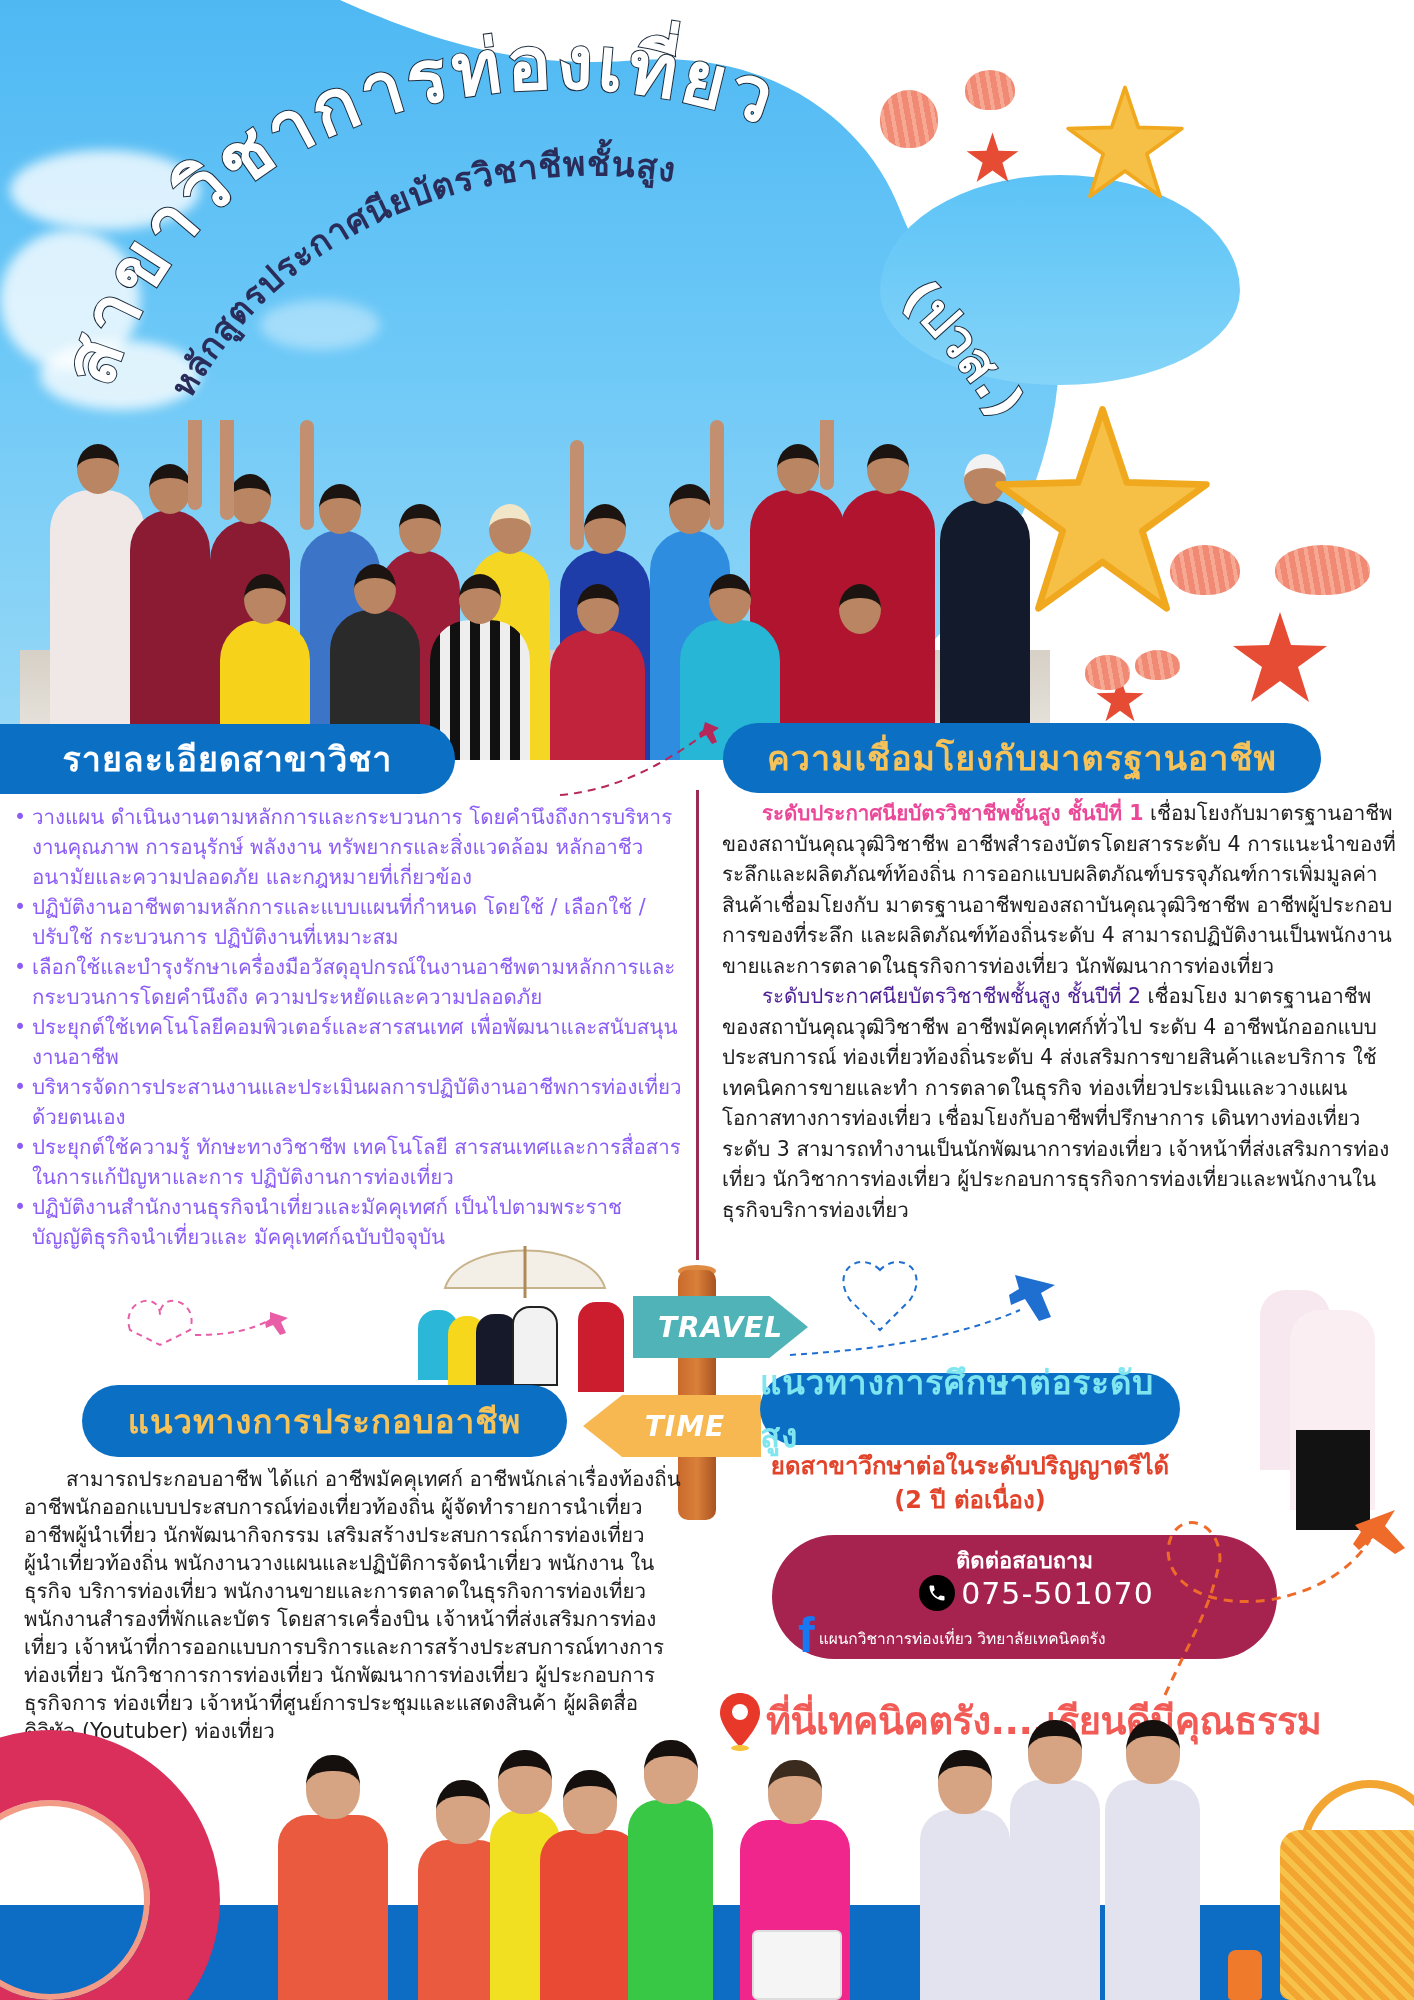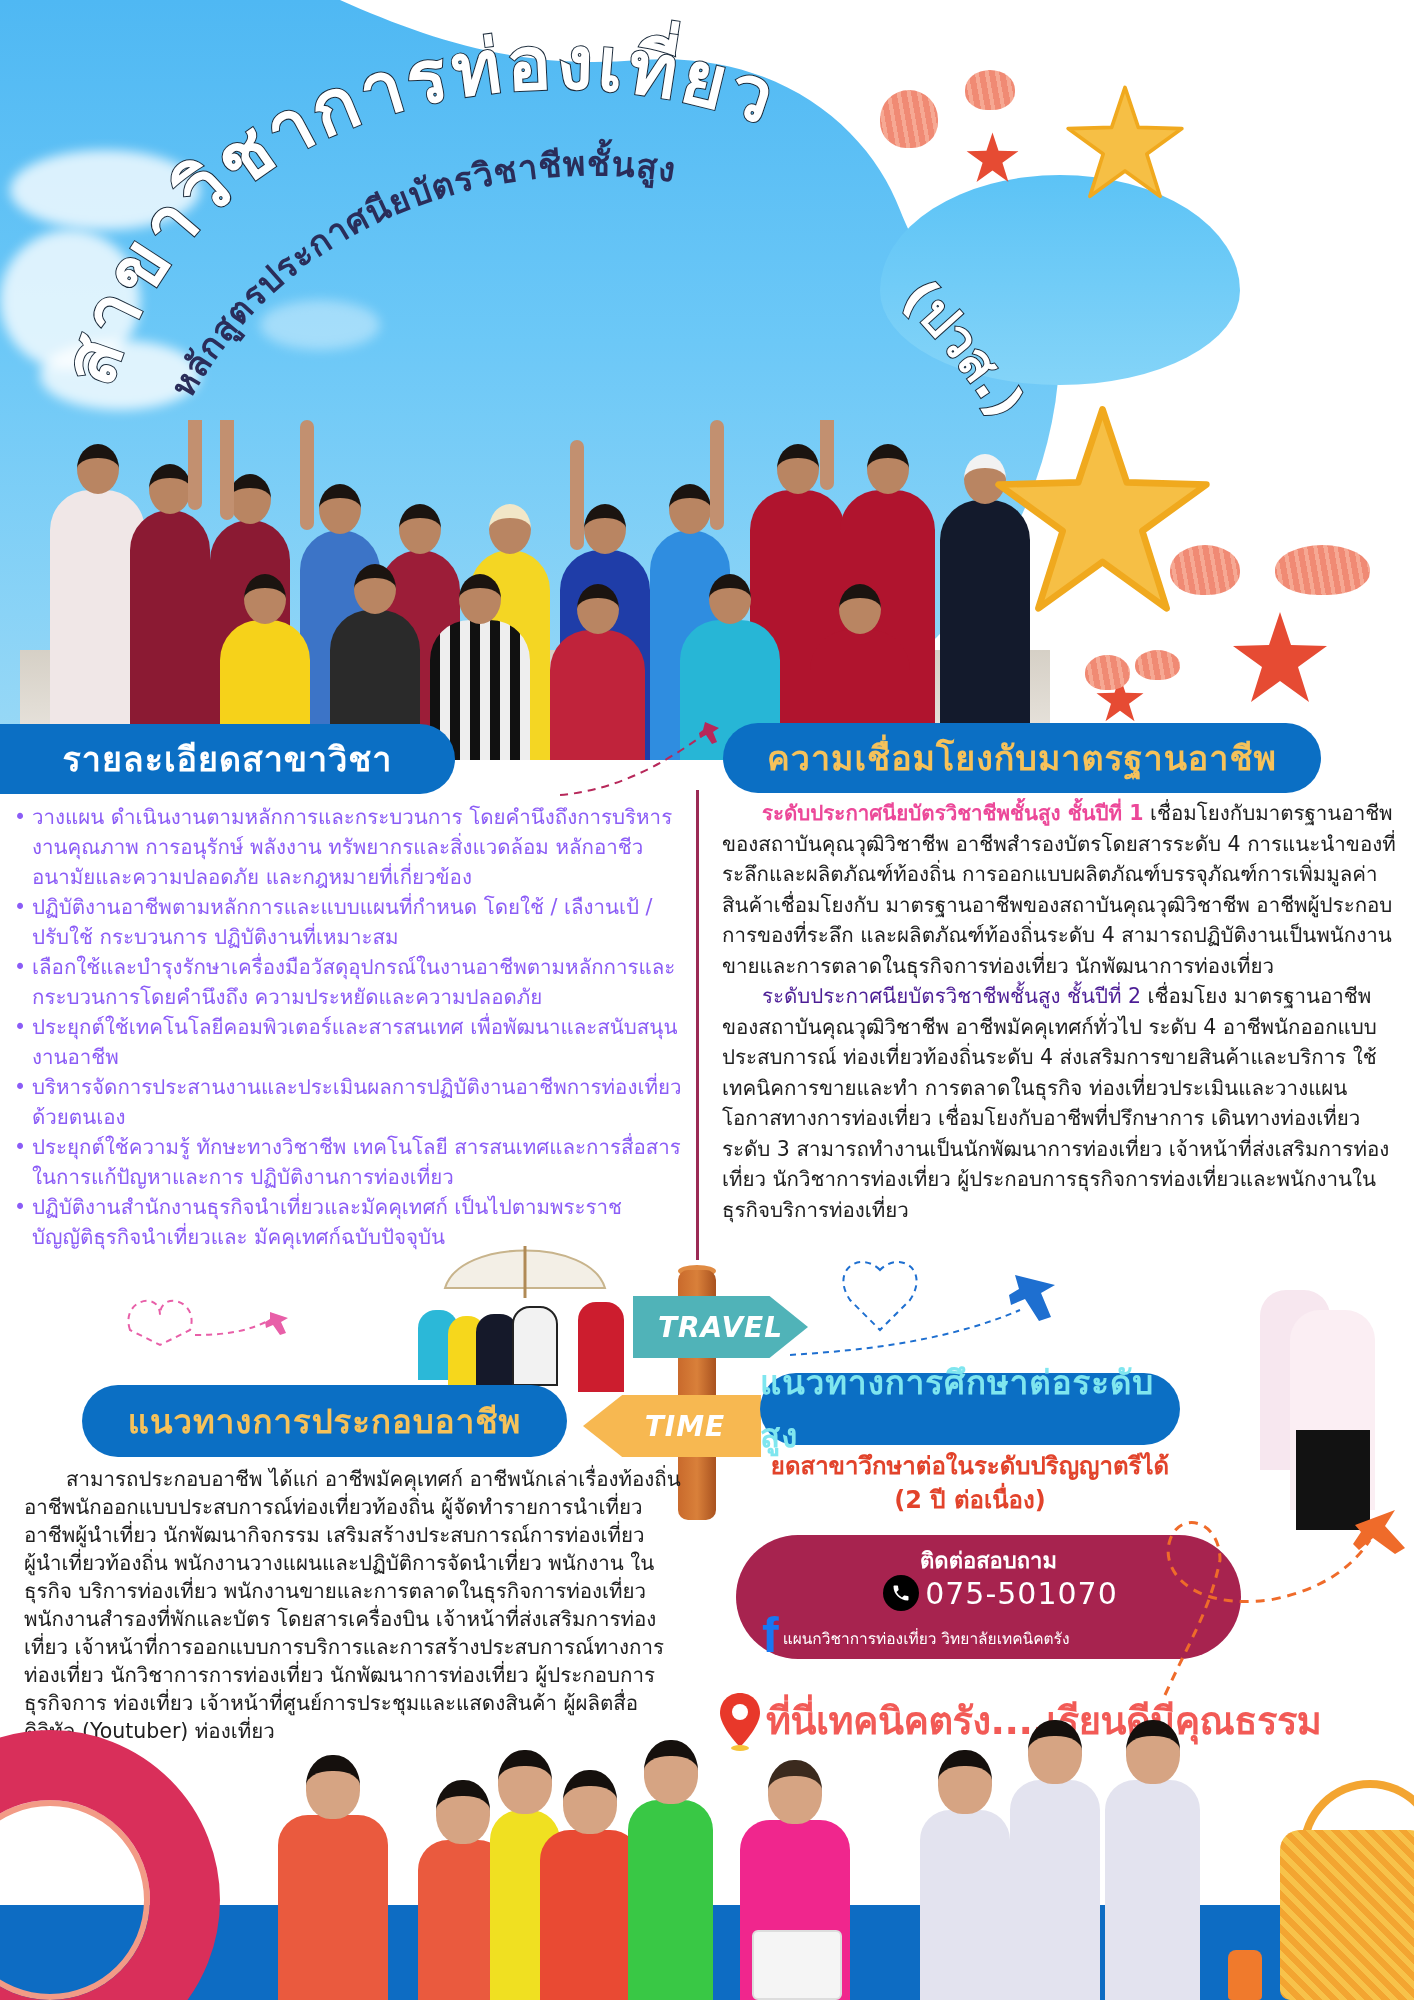--- a/index.html
+++ b/index.html
@@ -62,21 +62,21 @@
 
   .standards-body { position: absolute; left: 722px; top: 798px; width: 678px; font-size: 20.5px; line-height: 30.5px; color: #202020; }
   .standards-body p { text-indent: 40px; }
   .lvl1 { color: #ec4899; font-weight: bold; }
   .lvl2 { color: #4c1d95; font-weight: normal; }
 
   .career-body { position: absolute; left: 24px; top: 1465px; width: 660px; font-size: 20.5px; line-height: 28px; color: #202020; text-indent: 42px; }
 
   .study-text { position: absolute; left: 760px; top: 1449px; width: 420px; text-align: center; font-size: 24px; line-height: 34px; color: #e2432b; font-weight: bold; }
 
-  .contact { position: absolute; left: 736px; top: 1535px; width: 505px; height: 124px; background: #a7234f; border-radius: 62px; color: #ffffff; text-align: center; }
+  .contact { position: absolute; left: 772px; top: 1535px; width: 505px; height: 124px; background: #a7234f; border-radius: 62px; color: #ffffff; text-align: center; }
   .contact .c-title { position: absolute; left: 0; right: 0; top: 8px; font-size: 22px; font-weight: bold; }
   .contact .c-phone-row { position: absolute; left: 0; right: 0; top: 40px; display: flex; justify-content: center; align-items: center; gap: 6px; padding-left: 24px; }
   .contact .phone-icon { width: 36px; height: 36px; border-radius: 50%; background: #000; display: flex; align-items: center; justify-content: center; }
   .contact .c-phone { font-size: 30px; letter-spacing: 1px; }
   .contact .c-fb-row { position: absolute; left: 26px; right: 10px; top: 82px; display: flex; align-items: flex-end; gap: 4px; }
   .contact .fb-icon { font-family: "Liberation Sans", sans-serif; font-weight: bold; font-size: 50px; line-height: 36px; color: #1877f2; }
   .contact .c-fb { font-size: 15.5px; white-space: nowrap; padding-bottom: 2px; }
 
   .slogan-row { position: absolute; left: 718px; top: 1690px; display: flex; align-items: flex-end; }
   .pin-icon { width: 44px; height: 60px; margin-right: 4px; }
@@ -202,21 +202,21 @@
 <div class="shell" style="left:880px;top:90px;width:58px;height:58px;"></div>
 <div class="shell" style="left:965px;top:70px;width:50px;height:40px;"></div>
 <div class="shell" style="left:1170px;top:545px;width:70px;height:50px;"></div>
 <div class="shell" style="left:1275px;top:545px;width:95px;height:50px;"></div>
 <div class="shell" style="left:1085px;top:655px;width:45px;height:35px;"></div>
 <div class="shell" style="left:1135px;top:650px;width:45px;height:30px;"></div>
 
 <div class="pill details">รายละเอียดสาขาวิชา</div>
 <ul class="details-list">
   <li>วางแผน ดำเนินงานตามหลักการและกระบวนการ โดยคำนึงถึงการบริหารงานคุณภาพ การอนุรักษ์ พลังงาน ทรัพยากรและสิ่งแวดล้อม หลักอาชีวอนามัยและความปลอดภัย และกฎหมายที่เกี่ยวข้อง</li>
-  <li>ปฏิบัติงานอาชีพตามหลักการและแบบแผนที่กำหนด โดยใช้ / เลืงานเป้ / ปรับใช้ กระบวนการ ปฏิบัติงานที่เหมาะสม</li>
+  <li>ปฏิบัติงานอาชีพตามหลักการและแบบแผนที่กำหนด โดยใช้ / เลือกใช้ / ปรับใช้ กระบวนการ ปฏิบัติงานที่เหมาะสม</li>
   <li>เลือกใช้และบำรุงรักษาเครื่องมือวัสดุอุปกรณ์ในงานอาชีพตามหลักการและกระบวนการโดยคำนึงถึง ความประหยัดและความปลอดภัย</li>
   <li>ประยุกต์ใช้เทคโนโลยีคอมพิวเตอร์และสารสนเทศ เพื่อพัฒนาและสนับสนุนงานอาชีพ</li>
   <li>บริหารจัดการประสานงานและประเมินผลการปฏิบัติงานอาชีพการท่องเที่ยวด้วยตนเอง</li>
   <li>ประยุกต์ใช้ความรู้ ทักษะทางวิชาชีพ เทคโนโลยี สารสนเทศและการสื่อสารในการแก้ปัญหาและการ ปฏิบัติงานการท่องเที่ยว</li>
   <li>ปฏิบัติงานสำนักงานธุรกิจนำเที่ยวและมัคคุเทศก์ เป็นไปตามพระราชบัญญัติธุรกิจนำเที่ยวและ มัคคุเทศก์ฉบับปัจจุบัน</li>
 </ul>
 
 <div class="divider"></div>
 
 <svg class="dash-path" style="left:560px;top:720px;width:170px;height:80px;" viewBox="0 0 170 80">

